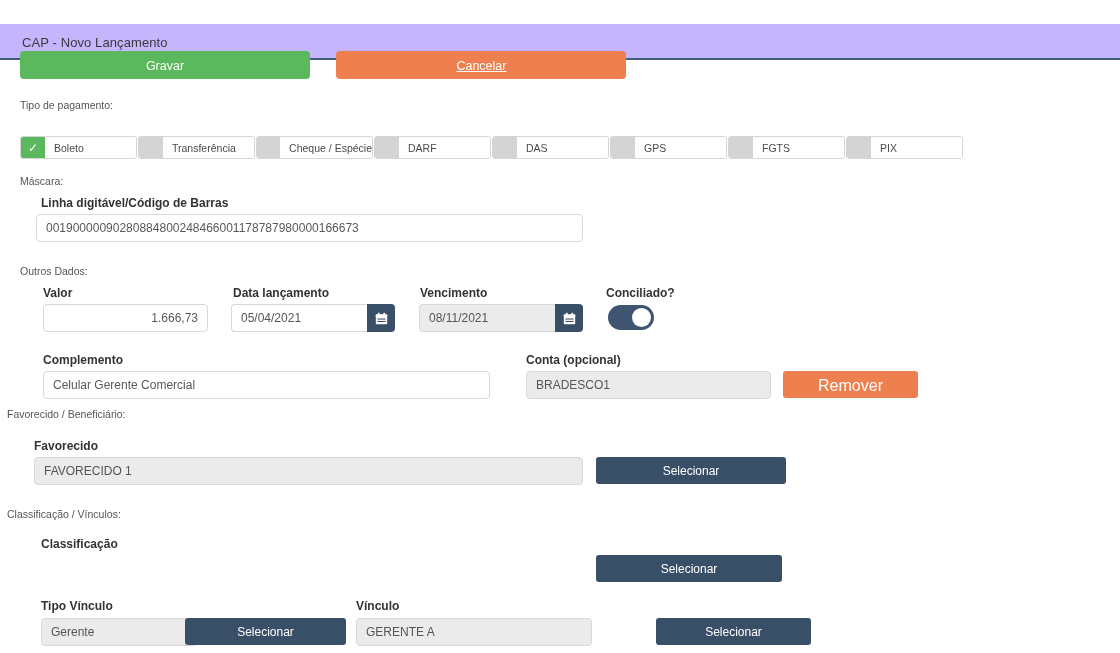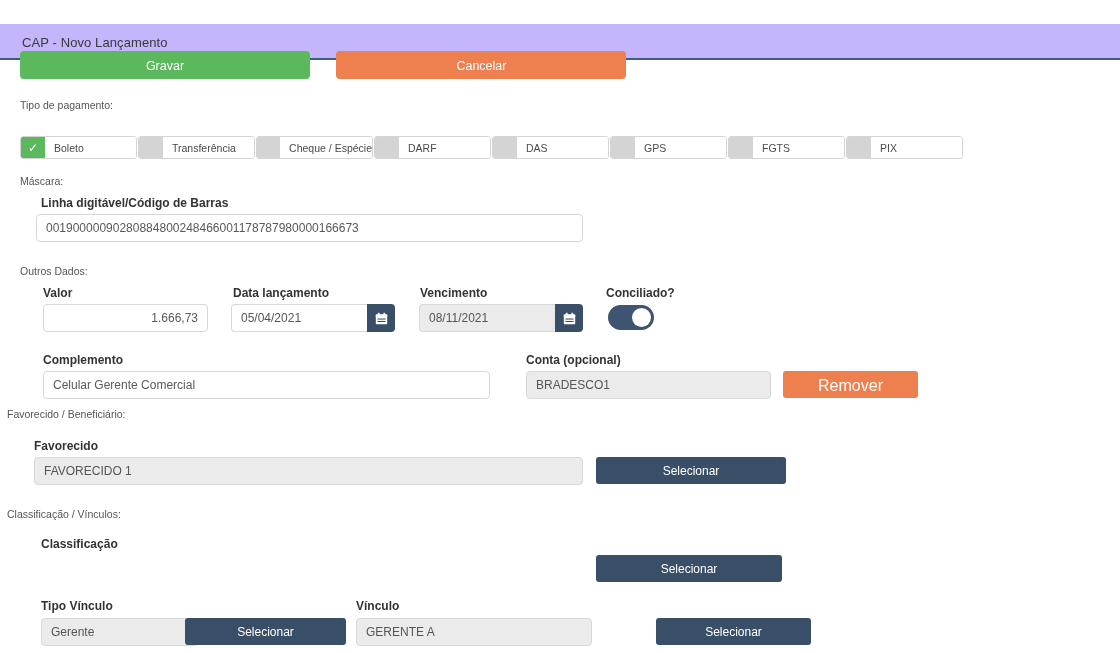--- a/index.html
+++ b/index.html
@@ -55,21 +55,21 @@
   .btn-big {
     display: inline-block;
     height: 28px; line-height: 28px;
     text-align: center;
     border: none; border-radius: 4px;
     color: #ffffff; font-size: 12.5px;
     font-family: "Liberation Sans", sans-serif;
     cursor: pointer; vertical-align: top;
   }
   .btn-save   { width: 290px; background: #5cb85c; }
-  .btn-cancel { width: 290px; background: #ee7f4e; margin-left: 22px; }
+  .btn-cancel { width: 290px; background: #ee7f4e; margin-left: 22px; text-decoration: underline; }
 
   
   .sec-label {
     position: absolute;
     font-size: 10.5px;
     color: #555555;
   }
 
   
   .paytypes {

